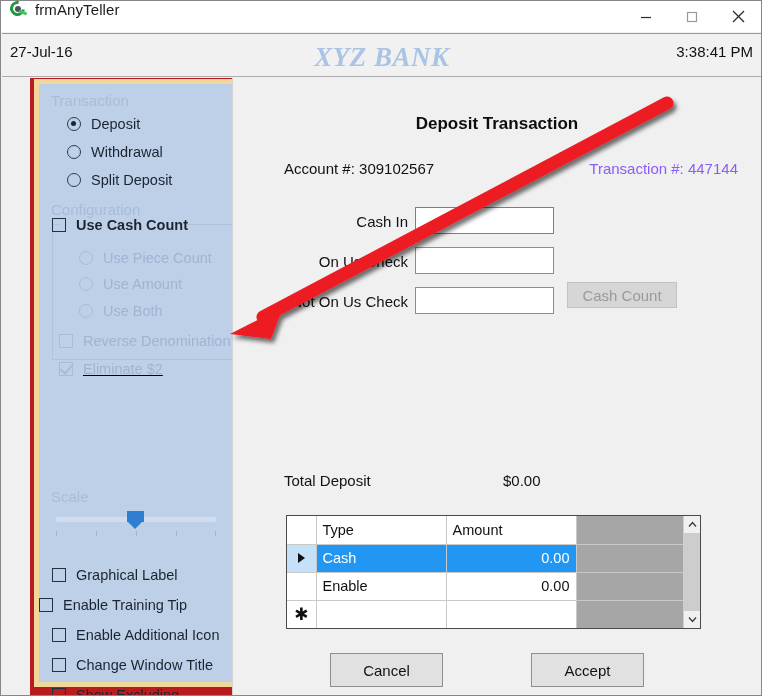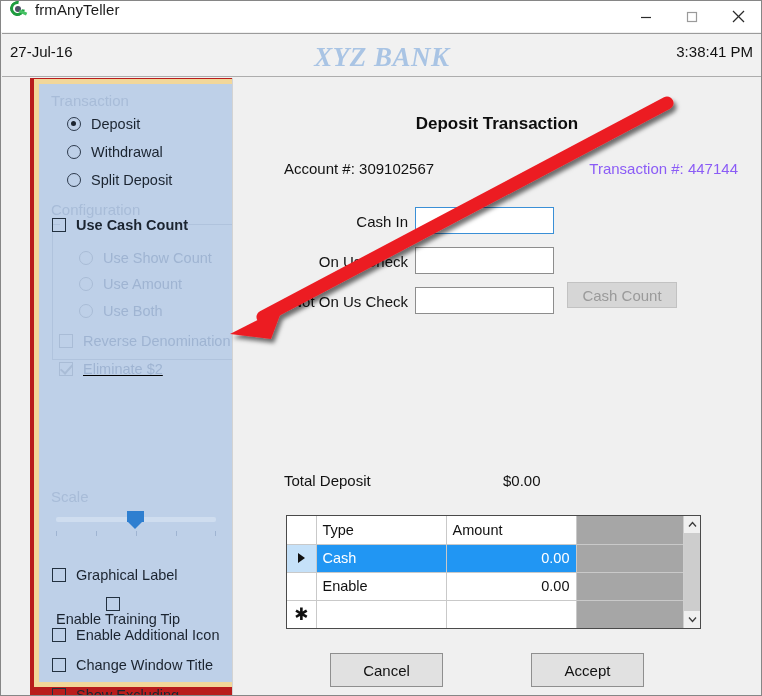--- a/index.html
+++ b/index.html
@@ -380,21 +380,21 @@
 
       <div id="cfg-box"></div>
 
       <div class="check-row" style="left:13px; top:133px;">
         <span class="cbox"></span>
         <span class="check-label bold">Use Cash Count</span>
       </div>
 
       <div class="radio-row" style="left:40px; top:166px;">
         <span class="radio dis"></span>
-        <span class="radio-label dis">Use Show Count</span>
+        <span class="radio-label dis">Use Piece Count</span>
       </div>
       <div class="radio-row" style="left:40px; top:192px;">
         <span class="radio dis"></span>
         <span class="radio-label dis">Use Amount</span>
       </div>
       <div class="radio-row" style="left:40px; top:219px;">
         <span class="radio dis"></span>
         <span class="radio-label dis">Use Both</span>
       </div>
 
@@ -418,21 +418,21 @@
         <div class="tick" style="left:40px;"></div>
         <div class="tick" style="left:80px;"></div>
         <div class="tick" style="left:120px;"></div>
         <div class="tick" style="left:159px;"></div>
       </div>
 
       <div class="check-row" style="left:13px; top:483px;">
         <span class="cbox"></span>
         <span class="check-label">Graphical Label</span>
       </div>
-      <div class="check-row" style="left:7px; top:513px;flex-direction:column;">
+      <div class="check-row" style="left:0; top:513px;">
         <span class="cbox"></span>
         <span class="check-label">Enable Training Tip</span>
       </div>
       <div class="check-row" style="left:13px; top:543px;">
         <span class="cbox"></span>
         <span class="check-label">Enable Additional Icon</span>
       </div>
       <div class="check-row" style="left:13px; top:573px;">
         <span class="cbox"></span>
         <span class="check-label">Change Window Title</span>

